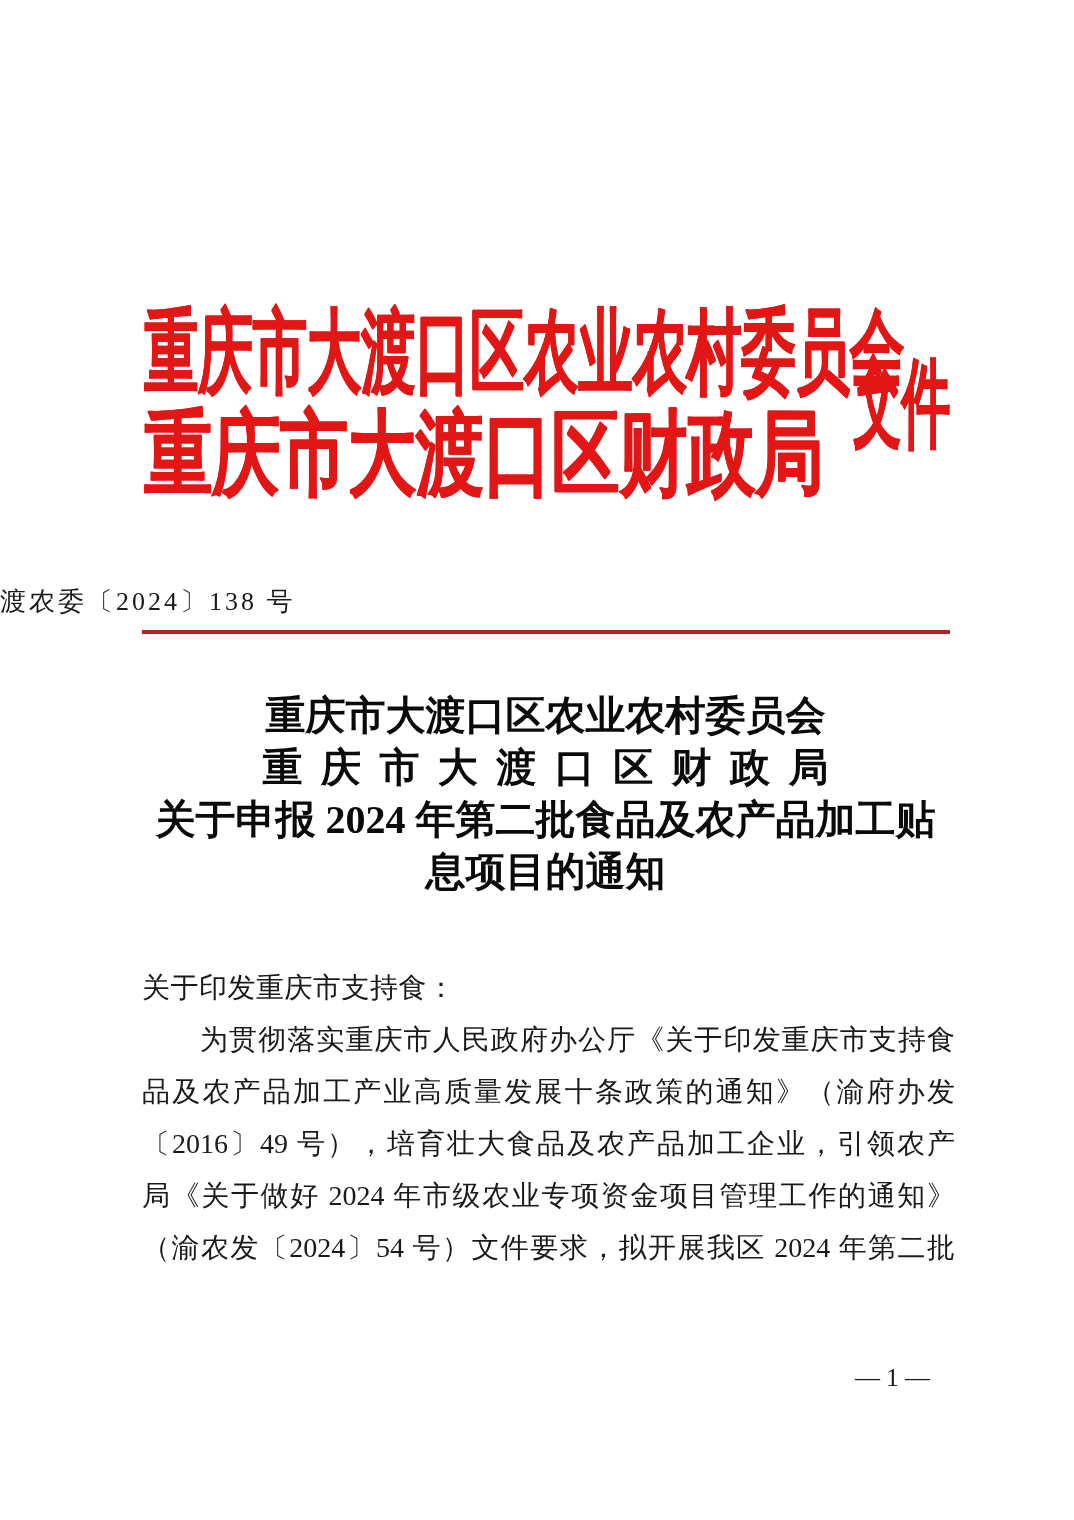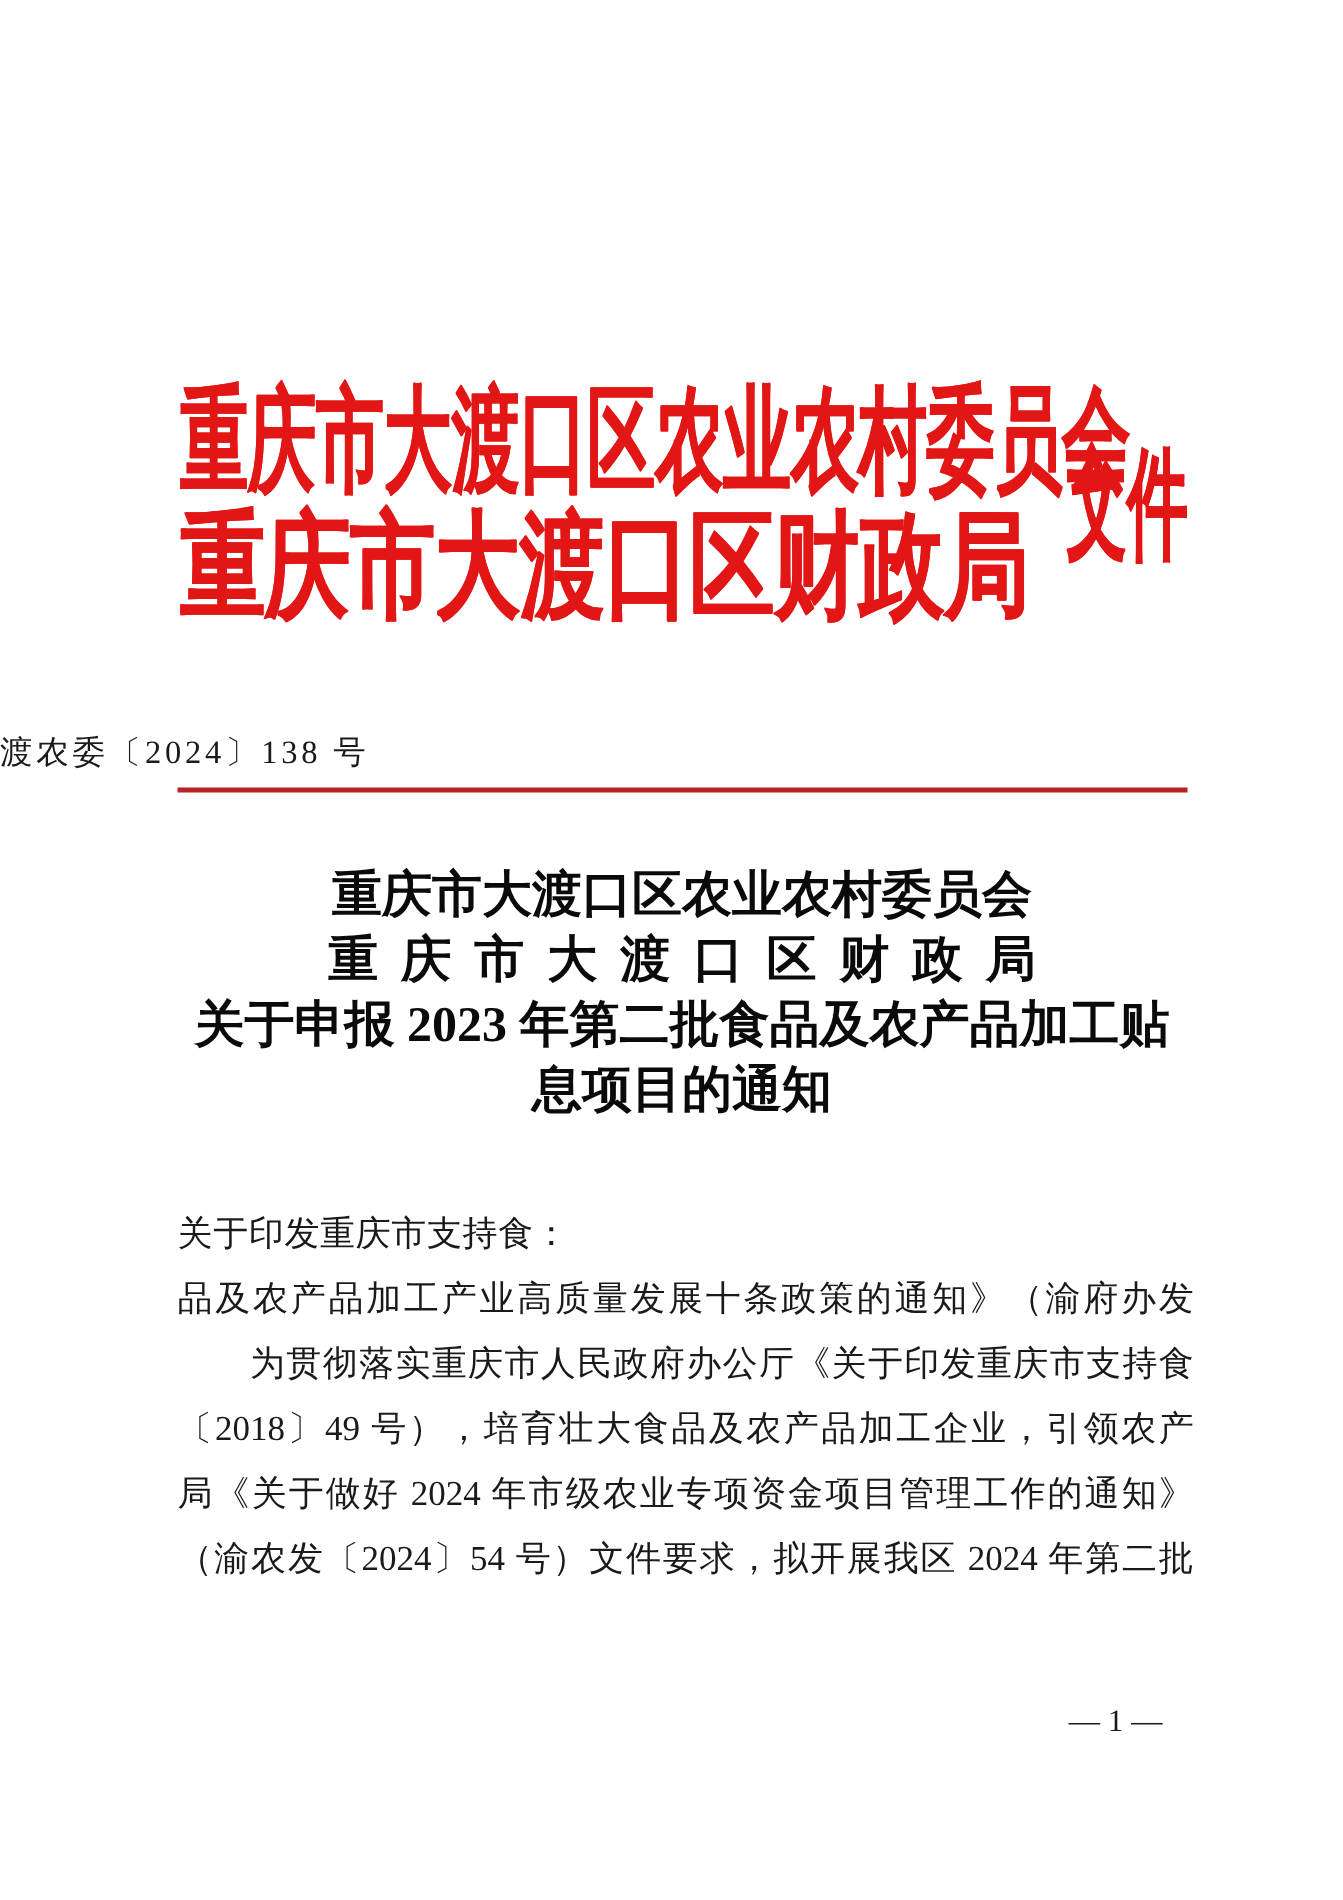--- a/index.html
+++ b/index.html
@@ -150,28 +150,28 @@
     <div class="lh-wenjian">文件</div>
   </div>
 
   <div class="doc-number">渡农委〔2024〕138 号</div>
 
   <div class="red-rule"></div>
 
   <div class="title-block">
     <div class="title-line">重庆市大渡口区农业农村委员会</div>
     <div class="title-line title-line2">重庆市大渡口区财政局</div>
-    <div class="title-line">关于申报 2023 年第二批食品及农产品加工贴</div>
+    <div class="title-line">关于申报 2024 年第二批食品及农产品加工贴</div>
     <div class="title-line">息项目的通知</div>
   </div>
 
   <div class="body-block">
     <div class="salutation">关于印发重庆市支持食：</div>
+    <div class="para-line indent">为贯彻落实重庆市人民政府办公厅《关于印发重庆市支持食</div>
     <div class="para-line">品及农产品加工产业高质量发展十条政策的通知》（渝府办发</div>
-    <div class="para-line indent">为贯彻落实重庆市人民政府办公厅《关于印发重庆市支持食</div>
-    <div class="para-line">〔2018〕49 号），培育壮大食品及农产品加工企业，引领农产</div>
+    <div class="para-line">〔2016〕49 号），培育壮大食品及农产品加工企业，引领农产</div>
     <div class="para-line">局《关于做好 2024 年市级农业专项资金项目管理工作的通知》</div>
     <div class="para-line">（渝农发〔2024〕54 号）文件要求，拟开展我区 2024 年第二批</div>
   </div>
 
   <div class="page-number">— 1 —</div>
 
 </div>
 
 </body></html>

